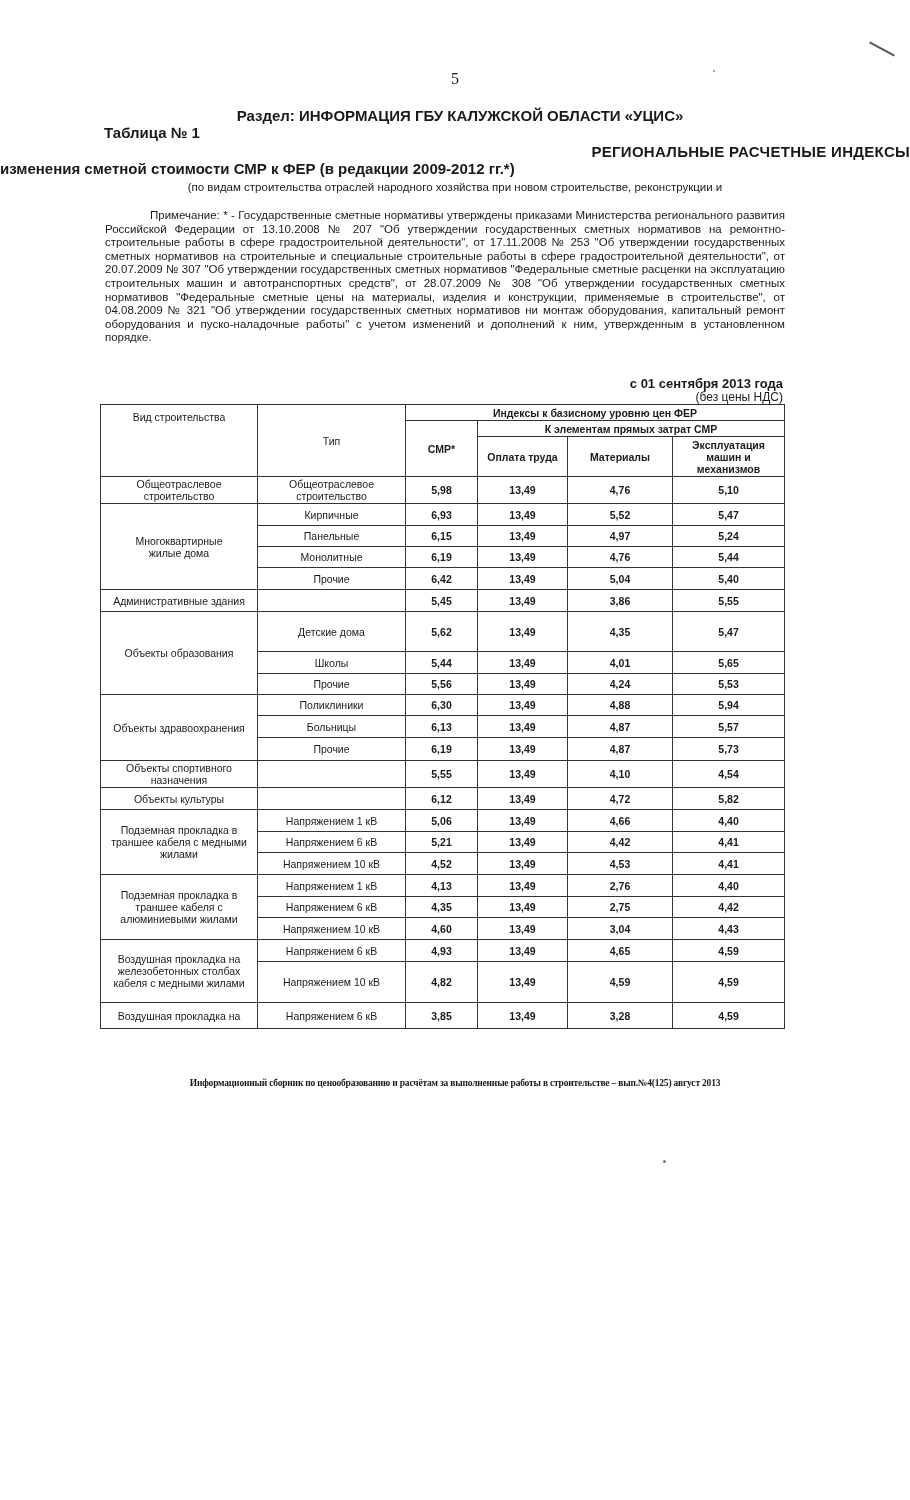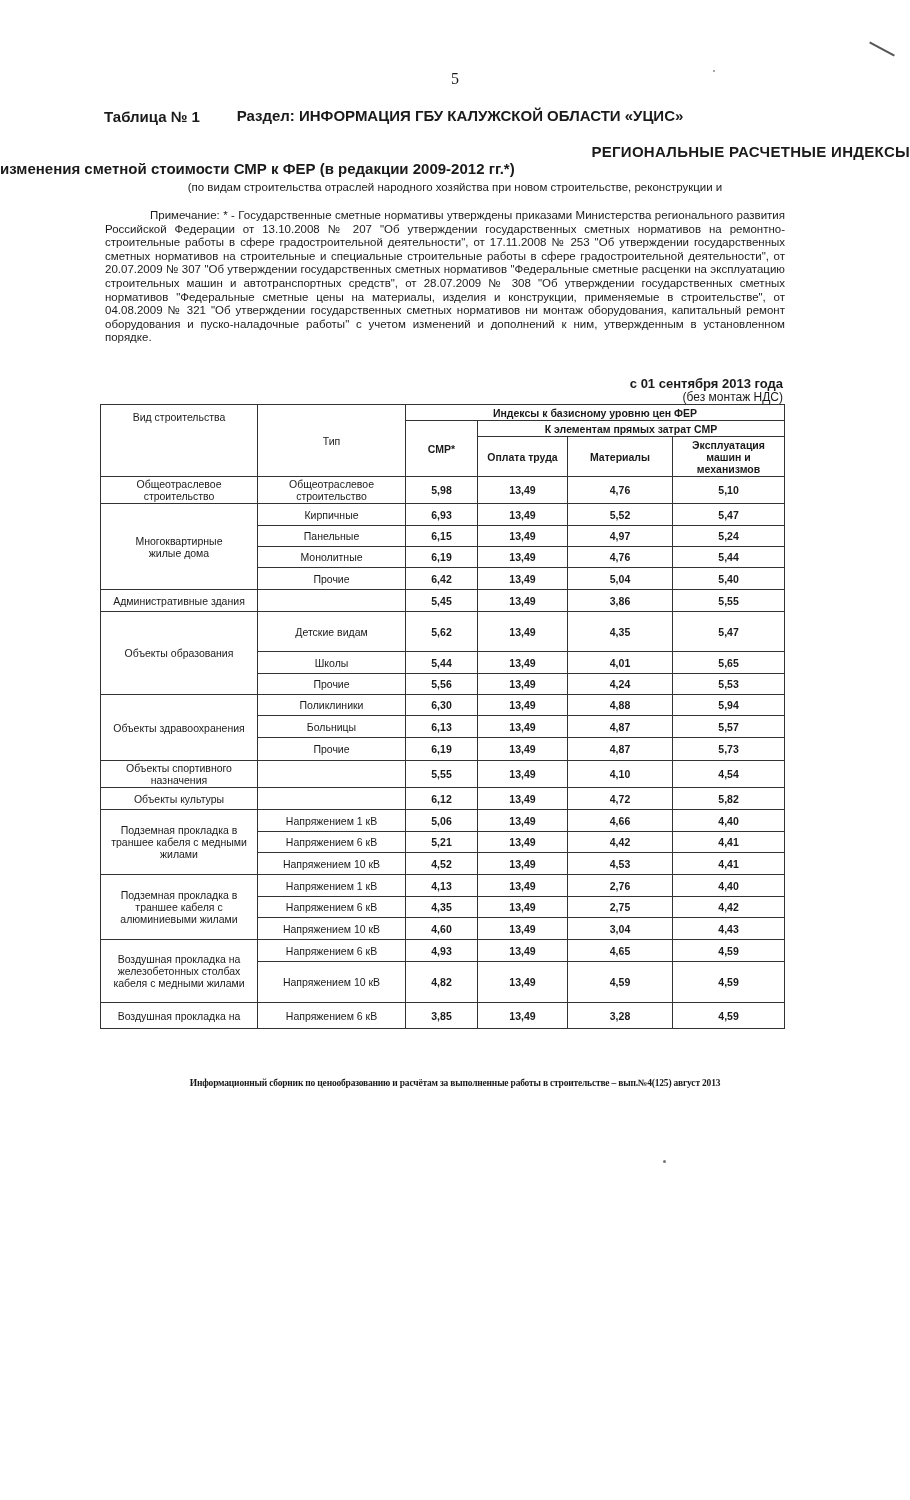--- a/index.html
+++ b/index.html
@@ -3,21 +3,21 @@
   <meta charset="utf-8">
   <style>
     html, body { margin: 0; padding: 0; }
     body {
       width: 910px; height: 1500px; background: #ffffff; position: relative;
       font-family: "Liberation Sans", sans-serif; color: #1a1a1a; overflow: hidden;
     }
     .abs { position: absolute; }
     .page-number { left: 0; width: 910px; top: 70px; text-align: center; font-family: "Liberation Serif", serif; font-size: 16px; }
     .section-title { left: 0; width: 900px; top: 107px; text-align: center; font-weight: bold; font-size: 15px; padding-left: 20px; box-sizing: border-box; }
-    .table-label { left: 104px; top: 108px; font-weight: bold; font-size: 15px; }
+    .table-label { left: 104px; top: 124px; font-weight: bold; font-size: 15px; }
     .main-title { left: 0; width: 910px; top: 143px; text-align: right; font-weight: bold; font-size: 15px; letter-spacing: 0.3px; }
     .sub-title { left: 0; width: 910px; top: 160px; font-weight: bold; font-size: 15px; }
     .scope { left: 0; width: 910px; top: 180px; text-align: center; font-size: 11.5px; line-height: 14px; }
     .note { left: 105px; width: 680px; top: 209px; font-size: 11.5px; line-height: 13.6px; text-align: justify; }
     .note p { margin: 0; text-indent: 45px; }
     .date-line { right: 127px; top: 376px; font-weight: bold; font-size: 13px; text-align: left; margin-left: 12px; }
     .vat-line { right: 127px; top: 390px; font-size: 12px; text-align: right; }
 
     table.idx {
       position: absolute; left: 100px; top: 404px; width: 684px;
@@ -47,21 +47,21 @@
 <div class="abs table-label">Таблица № 1</div>
 <div class="abs main-title">РЕГИОНАЛЬНЫЕ  РАСЧЕТНЫЕ  ИНДЕКСЫ</div>
 <div class="abs sub-title">изменения сметной стоимости СМР к ФЕР (в редакции 2009-2012 гг.*)</div>
 <div class="abs scope">
   <div>(по видам строительства отраслей народного хозяйства при новом строительстве, реконструкции и</div>
 </div>
 <div class="abs note">
   <p>Примечание: * - Государственные сметные нормативы утверждены приказами Министерства регионального развития Российской Федерации от 13.10.2008 № 207 "Об утверждении государственных сметных нормативов на ремонтно-строительные работы в сфере градостроительной деятельности", от 17.11.2008 № 253 "Об утверждении государственных сметных нормативов на строительные и специальные строительные работы в сфере градостроительной деятельности", от 20.07.2009 № 307 "Об утверждении государственных сметных нормативов "Федеральные сметные расценки на эксплуатацию строительных машин и автотранспортных средств", от 28.07.2009 № 308 "Об утверждении государственных сметных нормативов "Федеральные сметные цены на материалы, изделия и конструкции, применяемые в строительстве", от 04.08.2009 № 321 "Об утверждении государственных сметных нормативов ни монтаж оборудования, капитальный ремонт оборудования и пуско-наладочные работы" с учетом изменений и дополнений к ним, утвержденным в установленном порядке.</p>
 </div>
 <div class="abs date-line">с 01 сентября 2013 года</div>
-<div class="abs vat-line">(без монтаж НДС)</div>
+<div class="abs vat-line">(без цены НДС)</div>
 
 <table class="idx">
   <colgroup>
     <col style="width:157px">
       <col style="width:148px">
       <col style="width:72px">
       <col style="width:90px">
       <col style="width:105px">
       <col style="width:112px">
   </colgroup>
@@ -122,21 +122,21 @@
       <tr style="height: 22px;">
         <td rowspan="1" class="kind-left">Административные здания</td>
         <td></td>
         <td class="num">5,45</td>
         <td class="num">13,49</td>
         <td class="num">3,86</td>
         <td class="num">5,55</td>
       </tr>
       <tr style="height: 40px;">
         <td rowspan="3">Объекты образования</td>
-        <td>Детские видам</td>
+        <td>Детские дома</td>
         <td class="num">5,62</td>
         <td class="num">13,49</td>
         <td class="num">4,35</td>
         <td class="num">5,47</td>
       </tr>
       <tr style="height: 22px;">
         <td>Школы</td>
         <td class="num">5,44</td>
         <td class="num">13,49</td>
         <td class="num">4,01</td>

